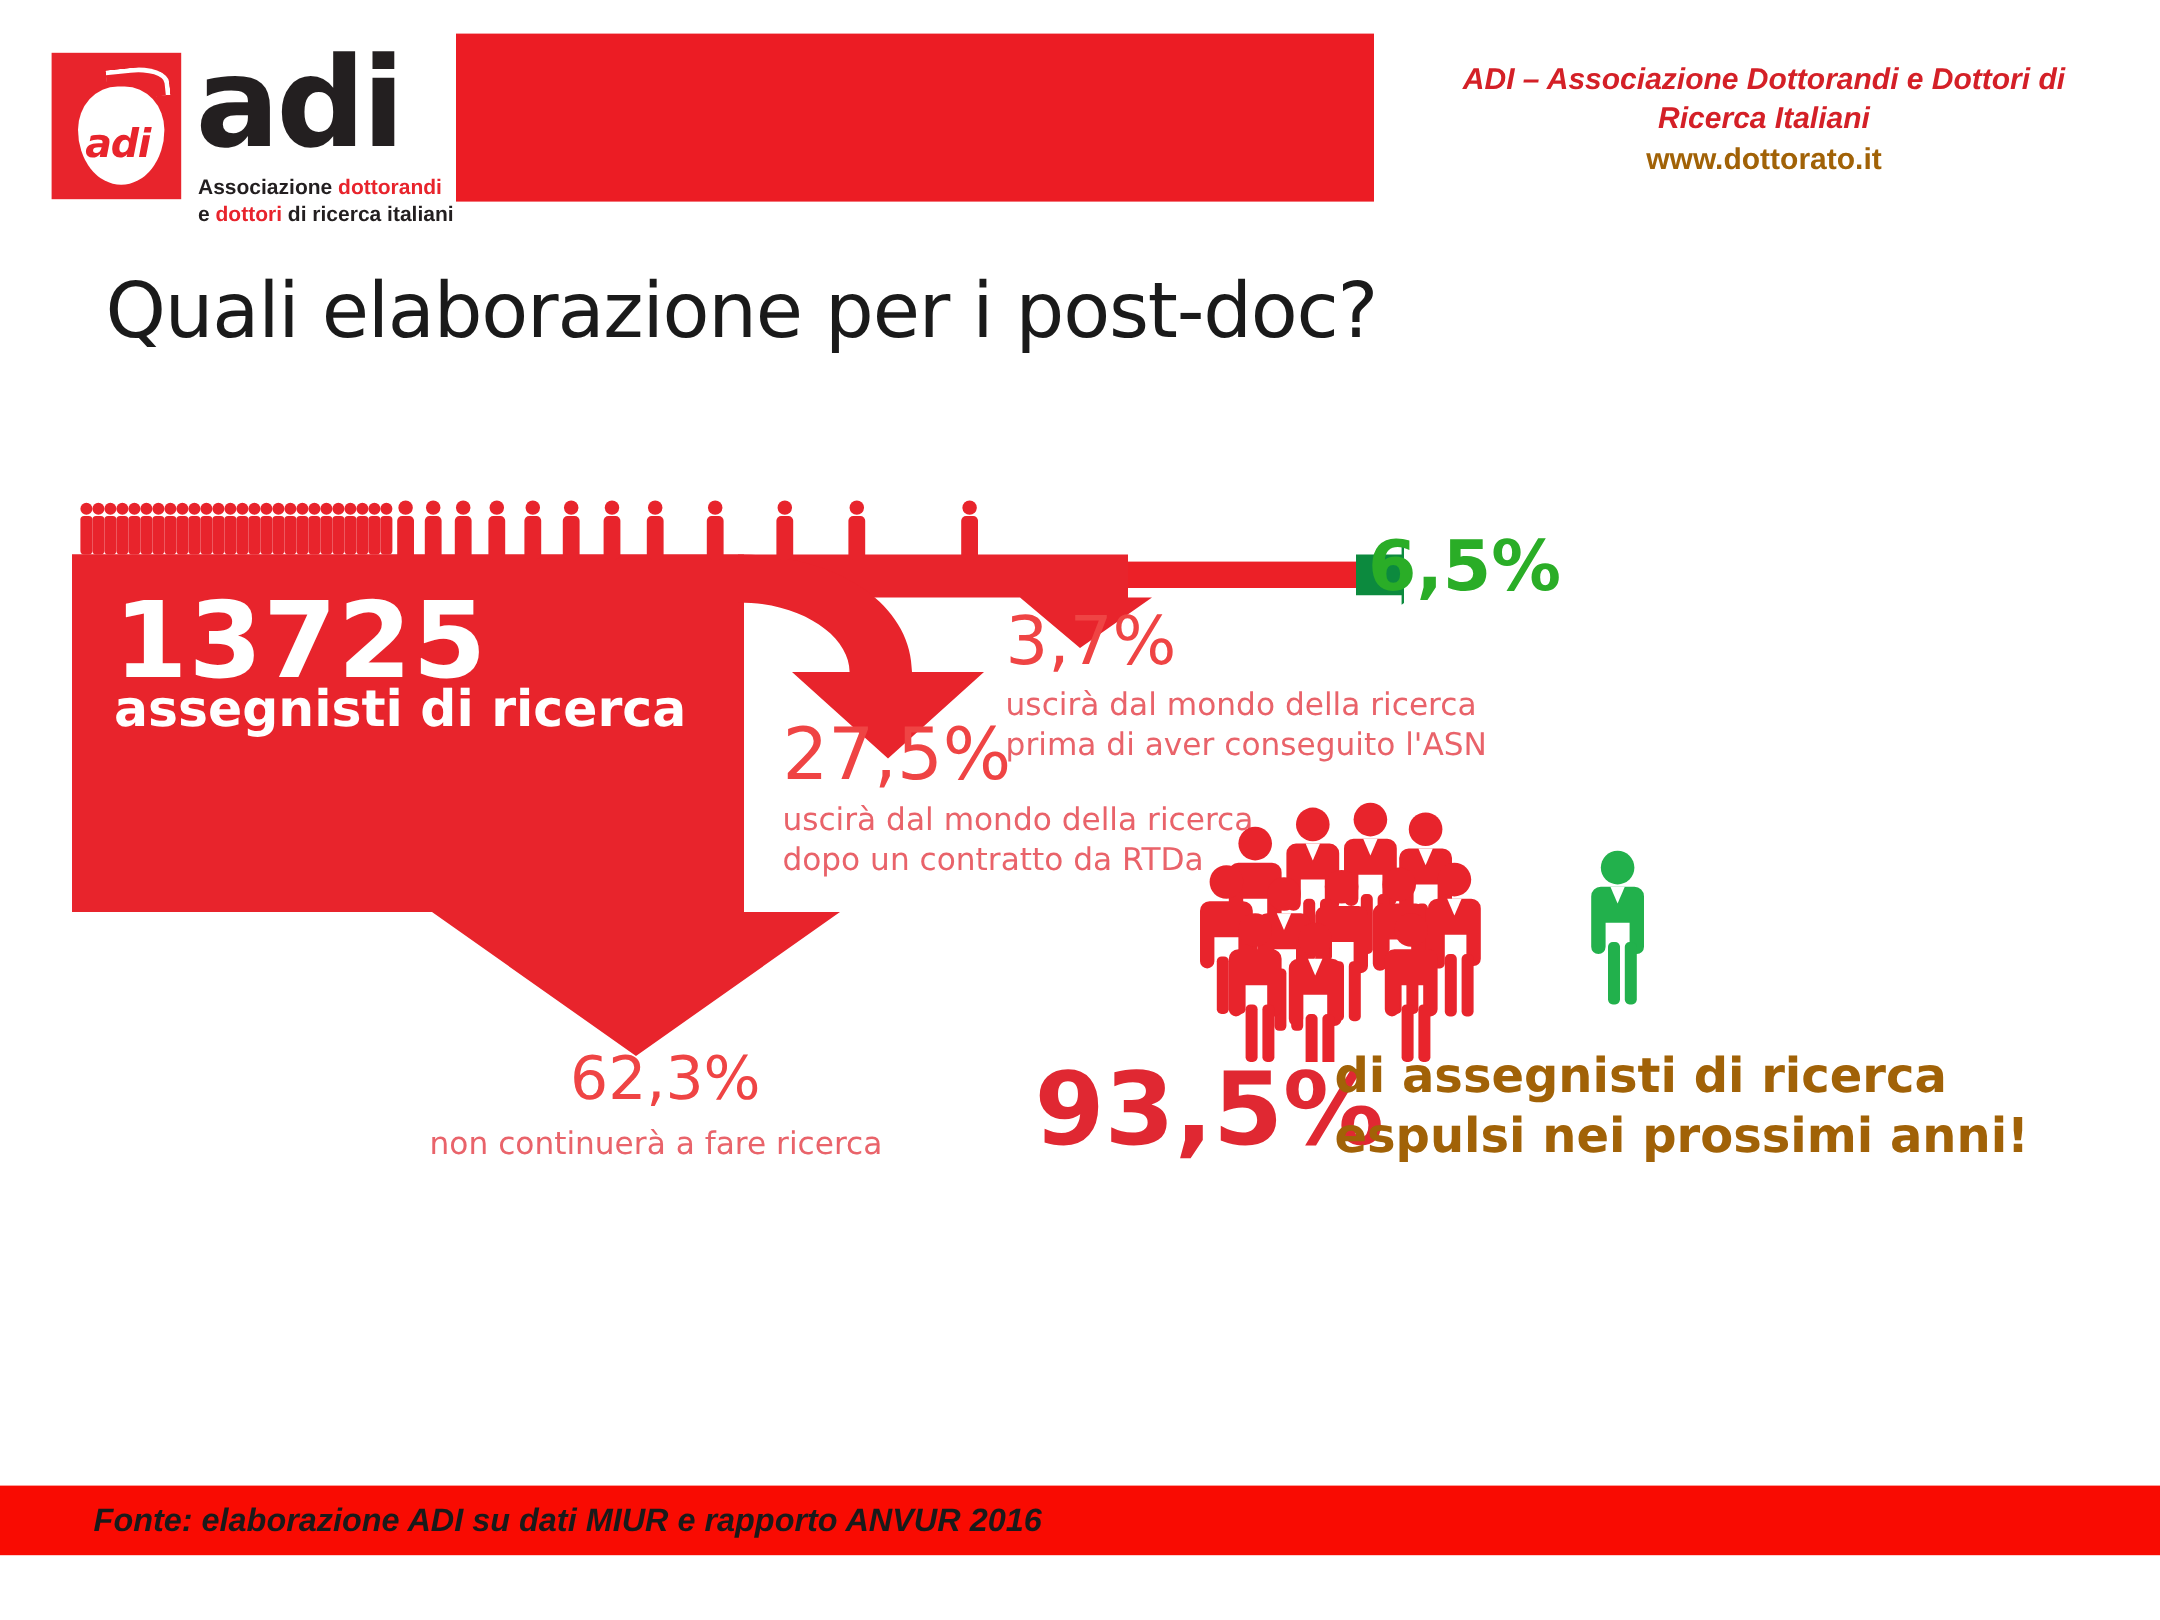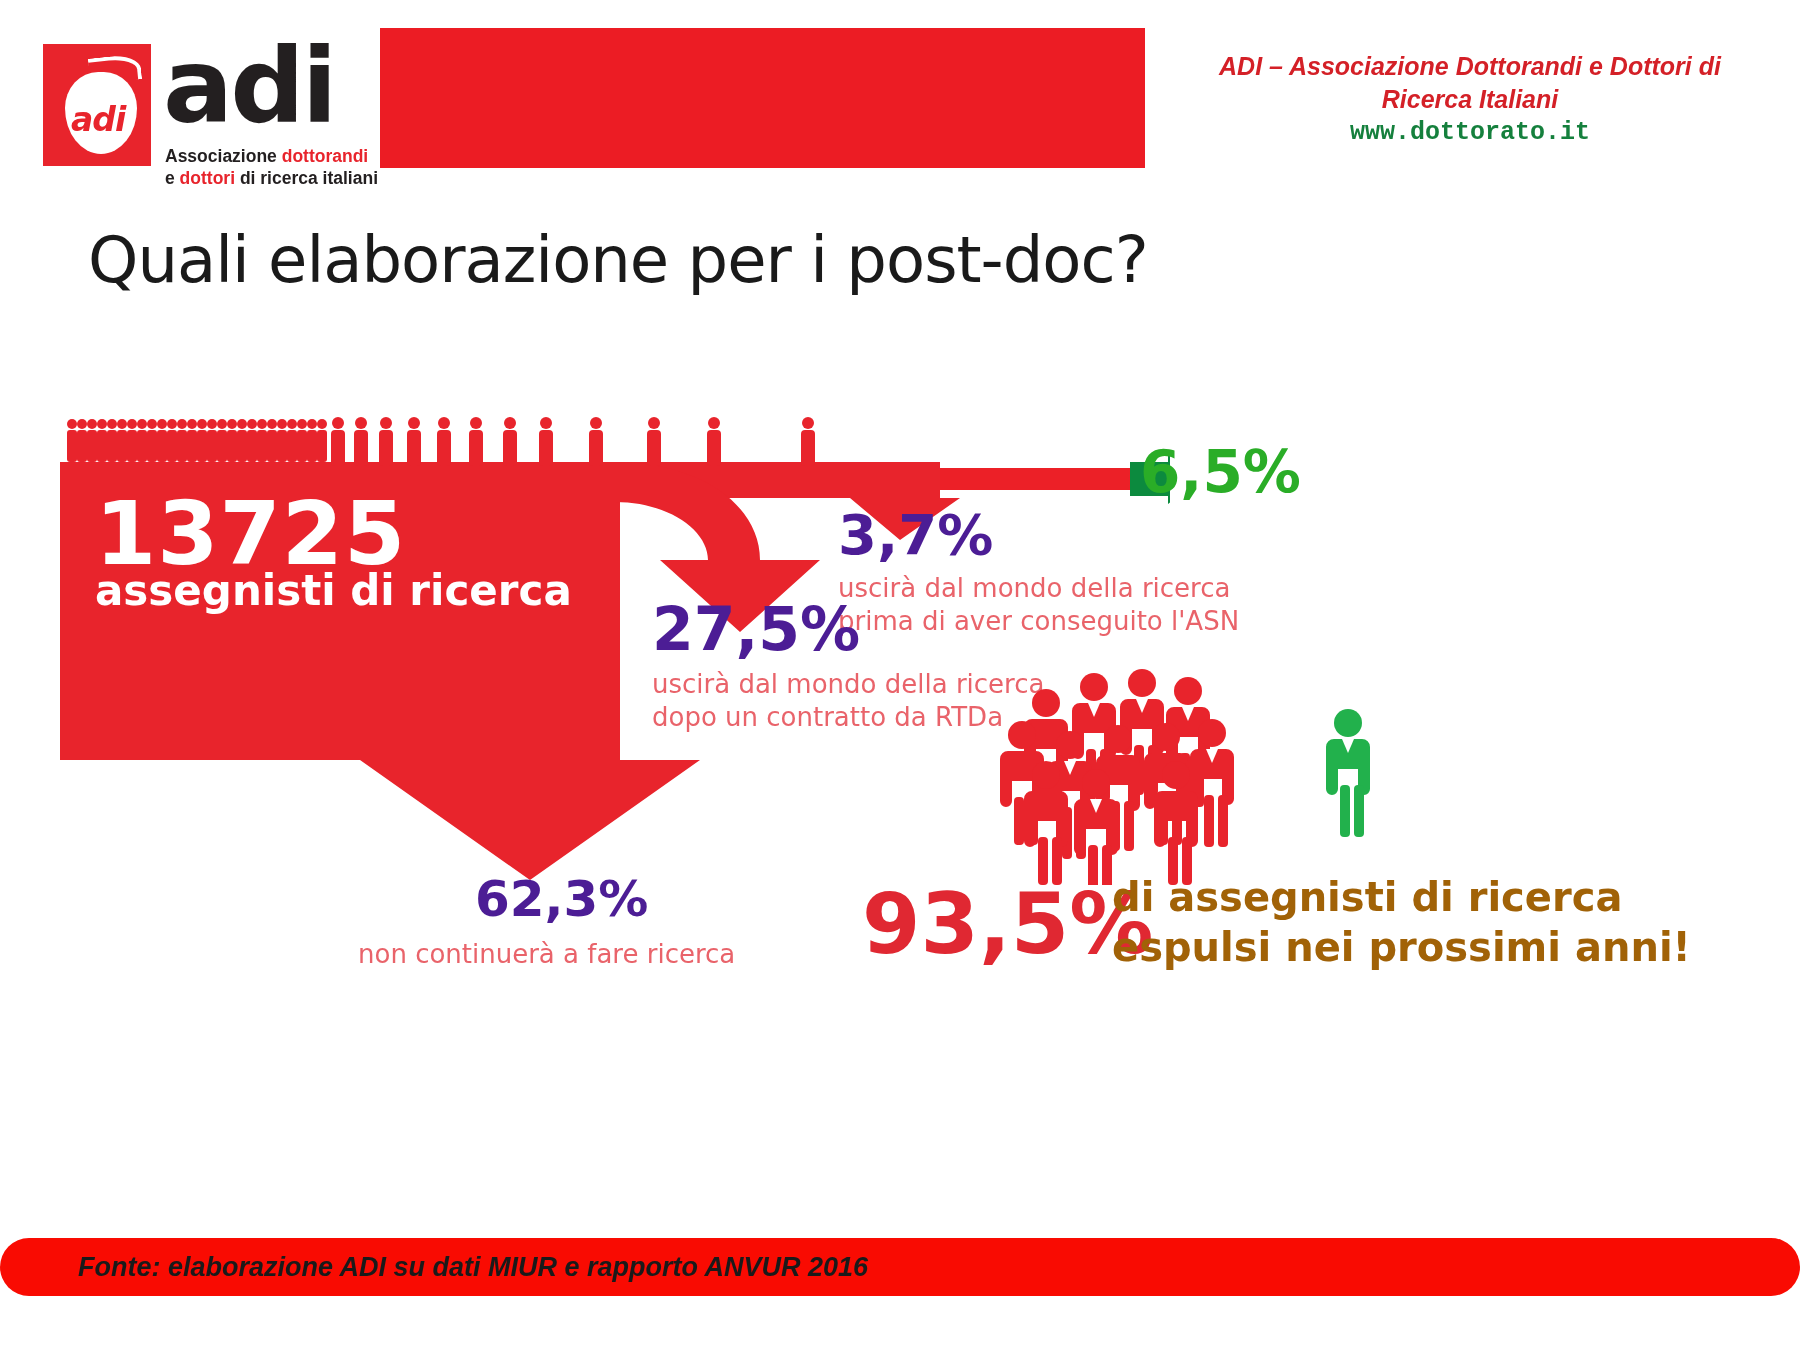--- a/index.html
+++ b/index.html
@@ -107,22 +107,21 @@
     font-weight: bold;
     font-size: 25px;
     line-height: 33px;
     font-family: "Liberation Sans", sans-serif;
   }
   #hdr-url {
     font-style: normal;
     font-weight: bold;
     font-size: 25px;
     line-height: 34px;
-    color: #15803d;
-    font-family: Liberation Mono, monospace;
+    color: #a16207;
   }
 
   
   #page-title {
     position: absolute;
     left: 88px;
     top: 222px;
     font-size: 64px;
     line-height: 76px;
     color: #1a1a1a;
@@ -174,23 +173,23 @@
     top: 168px;
     color: #ffffff;
     font-size: 42px;
     line-height: 46px;
     font-weight: bold;
     font-family: "DejaVu Sans", sans-serif;
   }
 
   .stat-pct {
     position: absolute;
-    font-weight: bold;
-    font-family: "DejaVu Sans", sans-serif;
-    color: #4c1d95;
+    font-weight: normal;
+    font-family: "DejaVu Sans", sans-serif;
+    color: #ef4444;
     white-space: nowrap;
   }
   .stat-cap {
     position: absolute;
     font-family: "DejaVu Sans", sans-serif;
     color: #e9636a;
     white-space: nowrap;
   }
 
   #pct-37 { left: 838px; top: 106px; font-size: 56px; line-height: 58px; }
@@ -238,21 +237,20 @@
   }
 
   
   #footer-bar {
     position: absolute;
     left: 0;
     bottom: 54px;
     width: 1800px;
     height: 58px;
     background: #f90b02;
-    border-radius: 29px;
   }
   #footer-text {
     position: absolute;
     left: 78px;
     top: 12px;
     font-size: 27px;
     line-height: 34px;
     font-style: italic;
     font-weight: bold;
     color: #1a1a1a;

